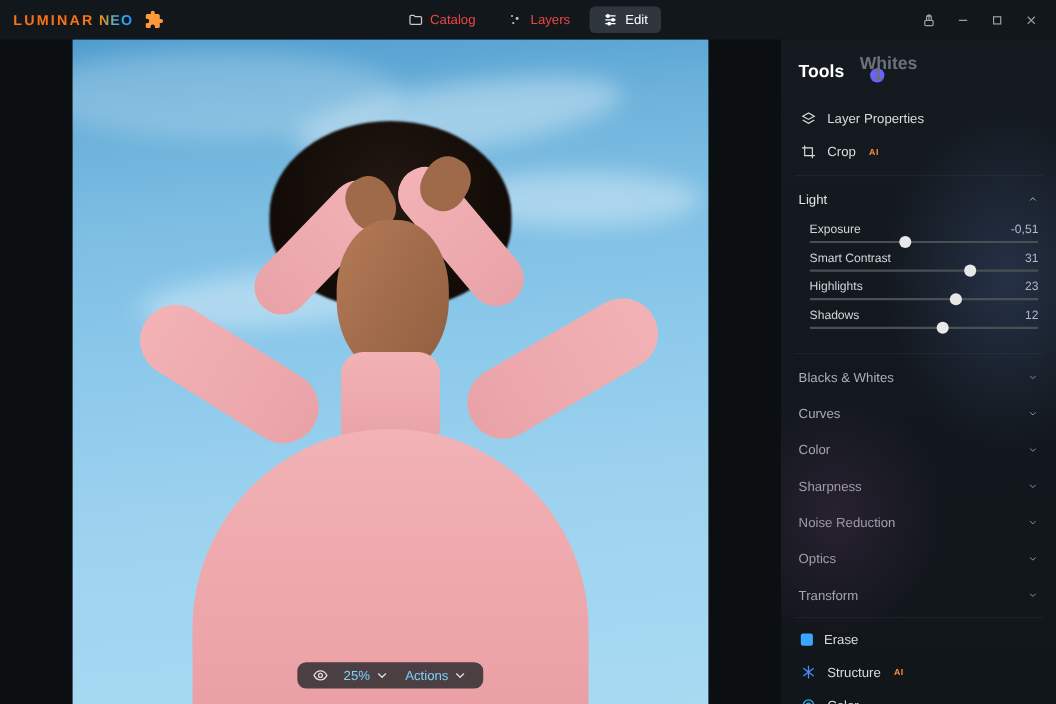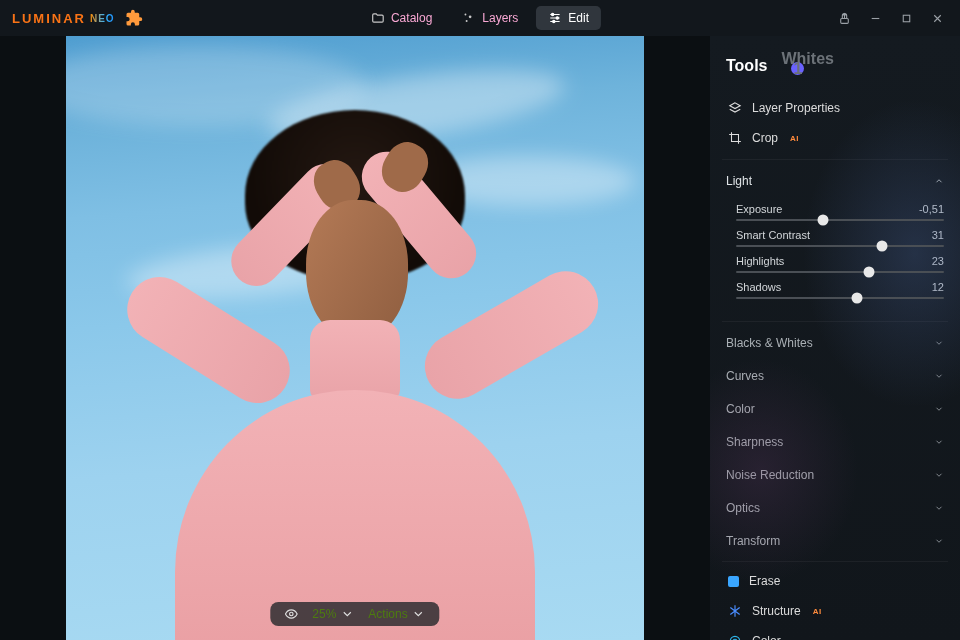--- a/index.html
+++ b/index.html
@@ -2,26 +2,26 @@
 <html><head>
 <meta charset="utf-8">
 <style>
   * { box-sizing: border-box; margin: 0; padding: 0; font-family: -apple-system, "Segoe UI", Arial, sans-serif; }
   body { width: 960px; height: 640px; overflow: hidden; background: #0f1419; color: #e8e8e8; font-size: 12px; }
 
   
   .topbar { height: 36px; display: flex; align-items: center; padding: 0 8px; background: #12171c; }
   .logo { display: flex; align-items: center; gap: 4px; margin-left: 4px; }
   .logo-text1 { font-size: 13px; font-weight: 700; letter-spacing: 2px; color: #f97316; }
-  .logo-text2 { font-size: 10px; font-weight: 600; letter-spacing: 1px;
+  .logo-text2 { font-size: 13px; font-weight: 600; letter-spacing: 1px;
      background: linear-gradient(90deg,#ff8c00 0%, #32b4ff 60%, #1e90ff 100%);
      -webkit-background-clip: text; background-clip: text; color: transparent; }
   .puzzle { width: 18px; height: 18px; margin-left: 10px; }
   .tabs-center { position: absolute; left: 50%; transform: translateX(-50%); display: flex; gap: 6px; }
-  .tab-btn { display: flex; align-items: center; gap: 6px; padding: 5px 12px; border-radius: 5px; color: #f9a8d4; cursor: pointer; font-size: 12px; }
+  .tab-btn { display: flex; align-items: center; gap: 6px; padding: 5px 12px; border-radius: 5px; color: #ef4444; cursor: pointer; font-size: 12px; }
   .tab-btn.active { background: #30363d; color: #fff; }
   .tab-btn .ic { width: 14px; height: 14px; }
   .win-controls { margin-left: auto; display: flex; align-items: center; gap: 18px; padding-right: 8px; }
   .win-controls .ic { width: 13px; height: 13px; stroke: #9aa0a6; fill: none; }
 
   
   .main { display: flex; height: calc(100% - 36px); }
   .sidebar-left { width: 88px; background: #12171c; padding: 12px 0 0 14px; }
   .sidebar-left h3 { font-size: 15px; font-weight: 600; color: #fff; margin-bottom: 14px; }
   .add-layer { width: 42px; height: 42px; border-radius: 7px; background: #2a2f35; display: flex; align-items: center; justify-content: center; cursor: pointer; margin-bottom: 12px; }
@@ -58,21 +58,21 @@
   .arm.l1 { width: 65px; height: 180px; bottom: 210px; left: 110px; border-radius: 34px; transform: rotate(-58deg); }
   .arm.l2 { width: 50px; height: 150px; bottom: 340px; left: 200px; border-radius: 28px; transform: rotate(44deg); }
   .arm.r1 { width: 65px; height: 190px; bottom: 210px; right: 100px; border-radius: 34px; transform: rotate(60deg); }
   .arm.r2 { width: 50px; height: 150px; bottom: 350px; right: 200px; border-radius: 28px; transform: rotate(-40deg); }
   .hand { position:absolute; width:42px; height:50px; background:#9f6a49; border-radius:44%; }
   .hand.lh { bottom: 430px; left: 250px; transform: rotate(-30deg); }
   .hand.rh { bottom: 448px; right: 218px; transform: rotate(30deg); }
 
   .canvas-bar { position:absolute; bottom:14px; left:50%; transform:translateX(-50%);
     display:flex; align-items:center; gap:14px;
-    background: rgba(30,34,38,0.78); padding: 5px 14px; border-radius: 8px; color:#4d7c0f; font-size:12px;}
+    background: rgba(30,34,38,0.78); padding: 5px 14px; border-radius: 8px; color:#7dd3fc; font-size:12px;}
   .canvas-bar .ic { width:14px; height:14px; }
   .canvas-bar .item { display:flex; align-items:center; gap:4px; cursor:pointer; }
 
   
   .panel { width: 250px; background: linear-gradient(#141a20, #11161b); padding: 10px 0 0 0; position:relative; overflow:hidden; }
   .panel::before { content:""; position:absolute; inset:0;
     background: radial-gradient(ellipse 160px 220px at 82% 36%, rgba(70,94,144,0.35), transparent 70%),
                 radial-gradient(ellipse 140px 160px at 20% 72%, rgba(104,62,108,0.25), transparent 70%);
     pointer-events:none; }
   .panel-tabs { display:flex; gap:14px; padding: 4px 16px 10px; align-items:center; }

